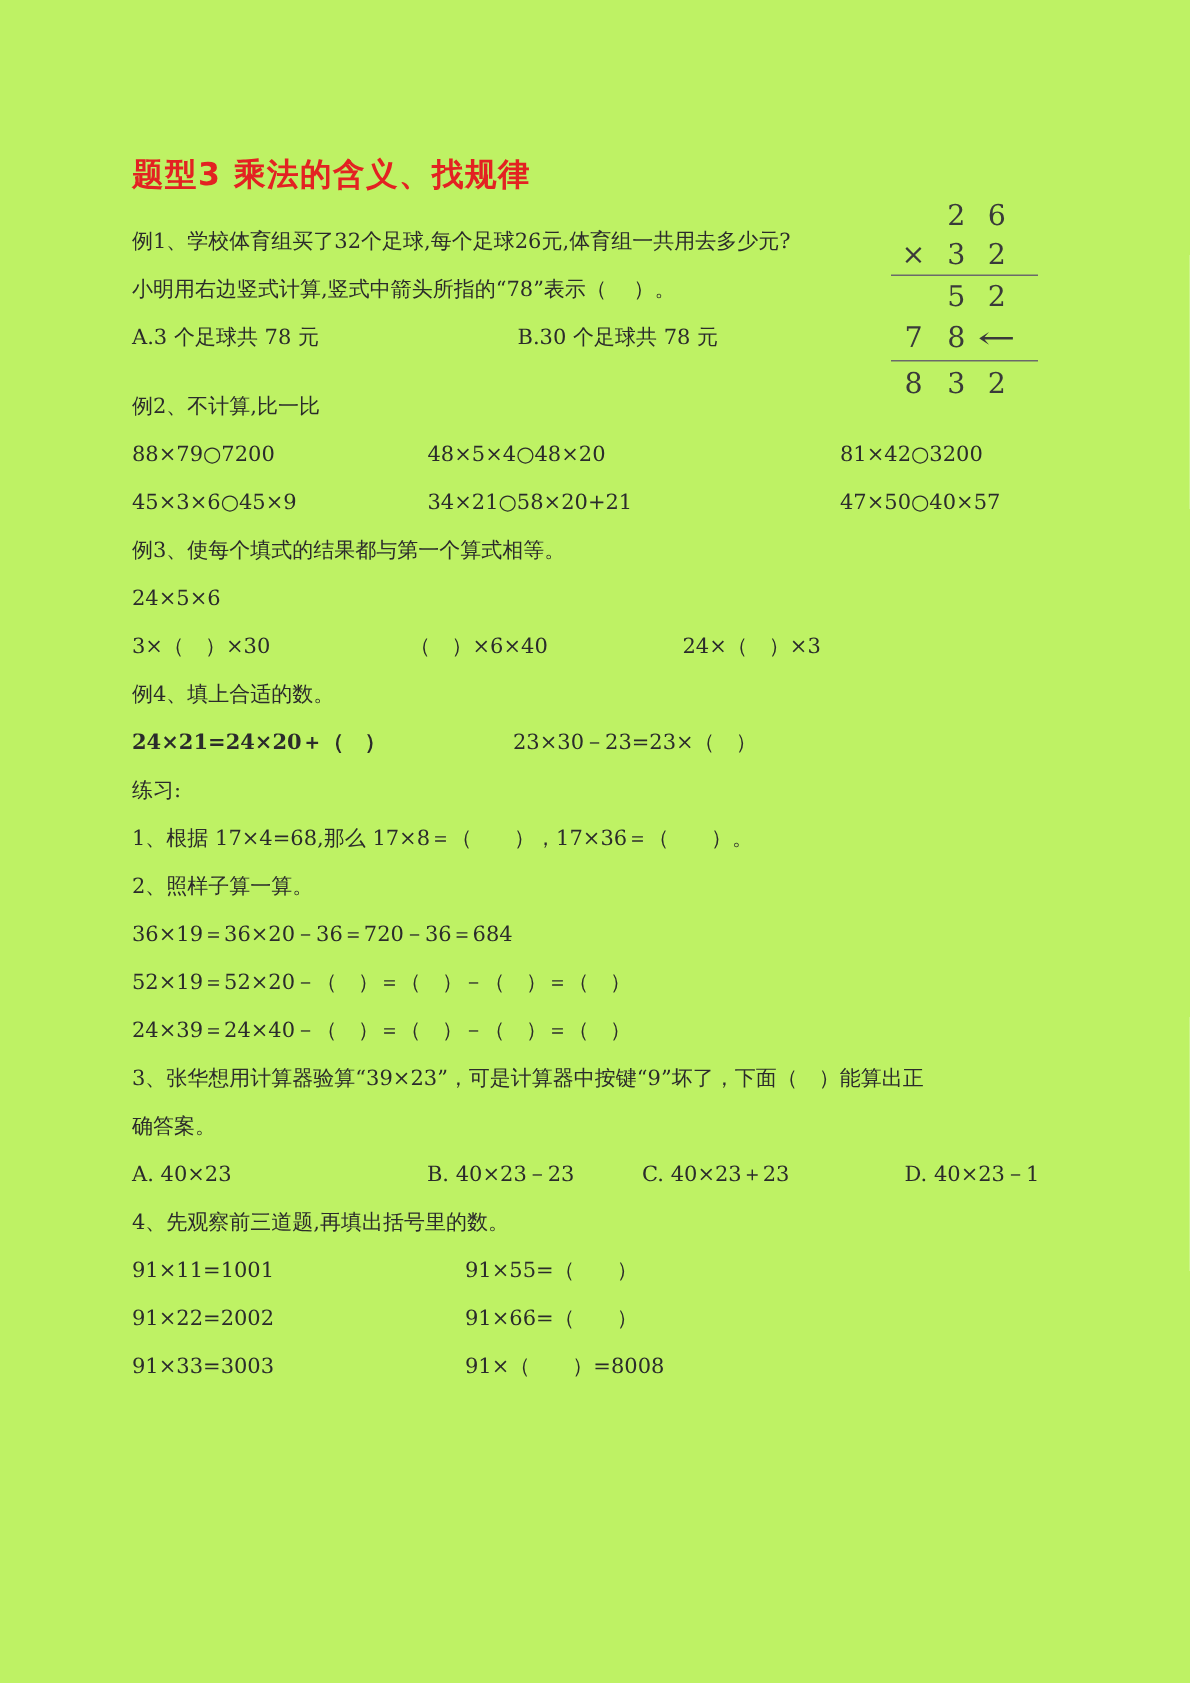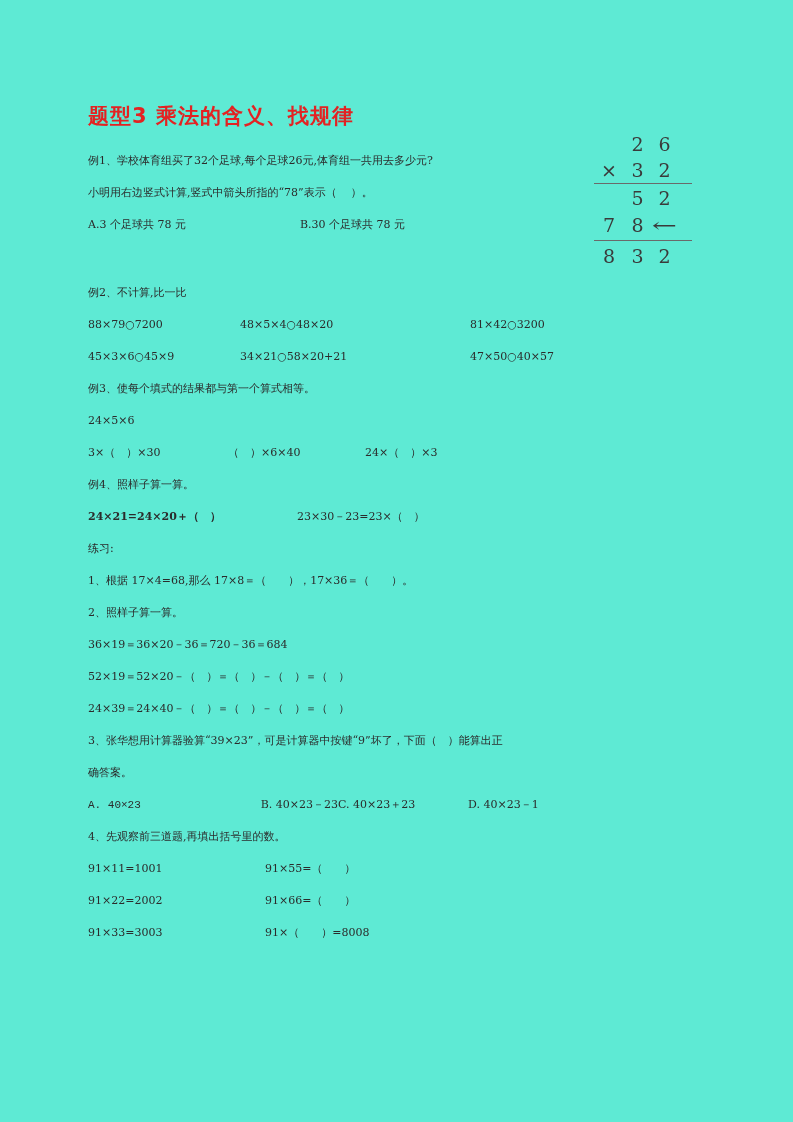--- a/index.html
+++ b/index.html
@@ -5,54 +5,54 @@
   html, body { margin: 0; padding: 0; }
   body {
     width: 793px; height: 1122px;
     background: #ffffff;
     font-family: "DejaVu Serif", "Liberation Serif", serif;
     color: #2b2b2b;
   }
   .page {
     position: relative;
     width: 793px; height: 1122px;
-    background: #5eead4;
+    background: #bef264;
     overflow: hidden;
   }
   .content {
     position: absolute;
     left: 88px; top: 103px;
     width: 625px;
   }
   .title {
     font-family: "DejaVu Sans", "Liberation Sans", sans-serif;
     font-size: 21px;
     font-weight: bold;
     color: #e32222;
     line-height: 26px;
     margin: 0 0 16px 0;
     letter-spacing: 1px;
   }
   .line {
     height: 32px;
     line-height: 32px;
-    font-size: 11px;
+    font-size: 14px;
     white-space: pre;
   }
-  .mt24 { margin-top: 36px; }
-  .cols { display: flex; }
+  .mt24 { margin-top: 14px; }
+  .cols { display: flex; gap: 45px; }
   .cols > span { display: inline-block; white-space: pre; }
   .w212 { width: 212px; }
   .w152 { width: 152px; }
   .w230 { width: 230px; }
   .w140 { width: 140px; }
   .w137 { width: 137px; }
   .w209 { width: 209px; font-weight: bold; }
   .w177 { width: 177px; }
-  .w122 { width: 122px; font-family: Liberation Mono, monospace; }
+  .w122 { width: 122px; }
   .w128 { width: 128px; text-align: right; }
   .w130 { width: 130px; }
 
   
   .vmult {
     position: absolute;
     left: 594px; top: 131px;
     width: 98px;
     font-size: 19px;
     color: #3a3a3a;
@@ -107,21 +107,21 @@
     </div>
 
     <div class="line">例3、使每个填式的结果都与第一个算式相等。</div>
     <div class="line">24×5×6</div>
     <div class="line cols">
       <span class="w140">3×（　）×30</span>
       <span class="w137">（　）×6×40</span>
       <span>24×（　）×3</span>
     </div>
 
-    <div class="line">例4、照样子算一算。</div>
+    <div class="line">例4、填上合适的数。</div>
     <div class="line cols">
       <span class="w209">24×21=24×20＋（　）</span>
       <span>23×30－23=23×（　）</span>
     </div>
 
     <div class="line">练习:</div>
     <div class="line">1、根据 17×4=68,那么 17×8＝（　　），17×36＝（　　）。</div>
 
     <div class="line">2、照样子算一算。</div>
     <div class="line">36×19＝36×20－36＝720－36＝684</div>

